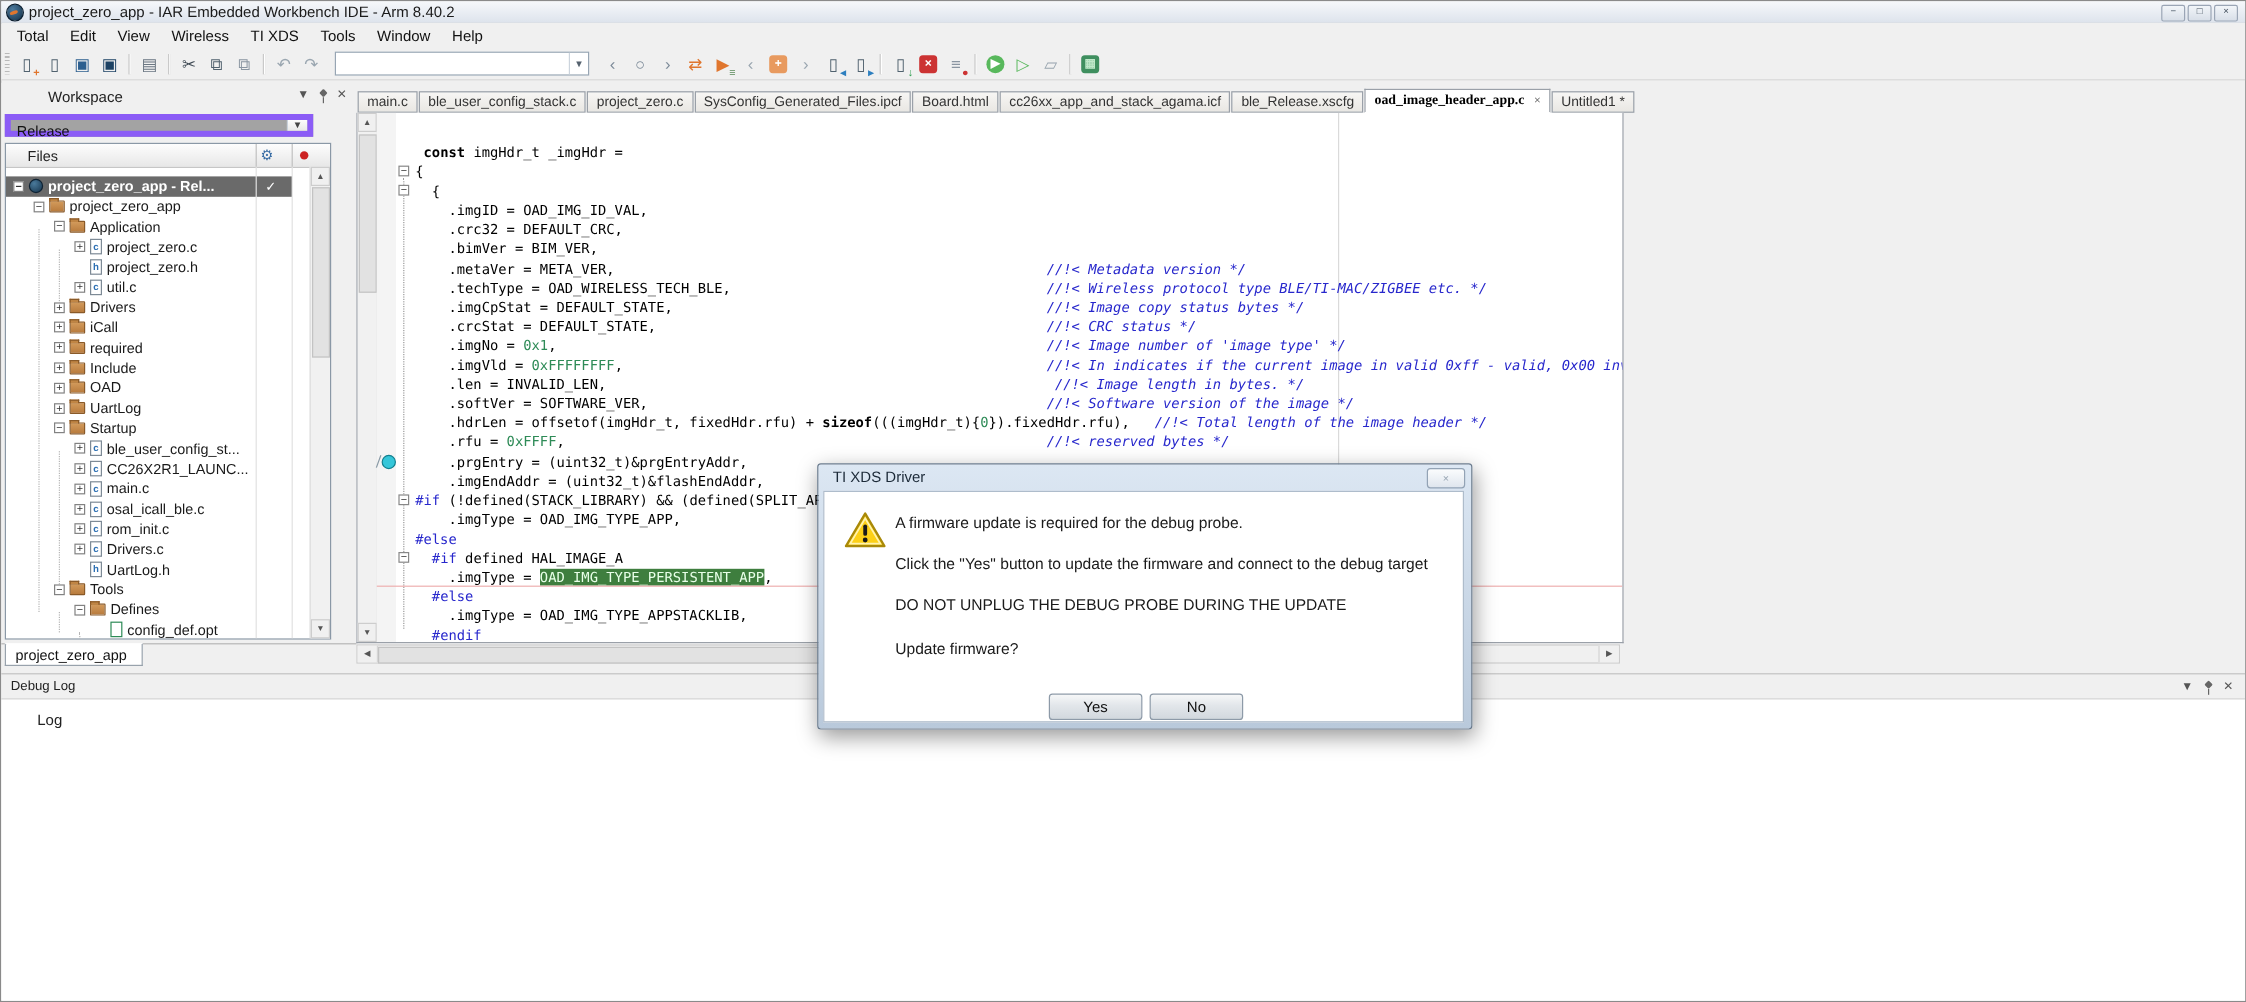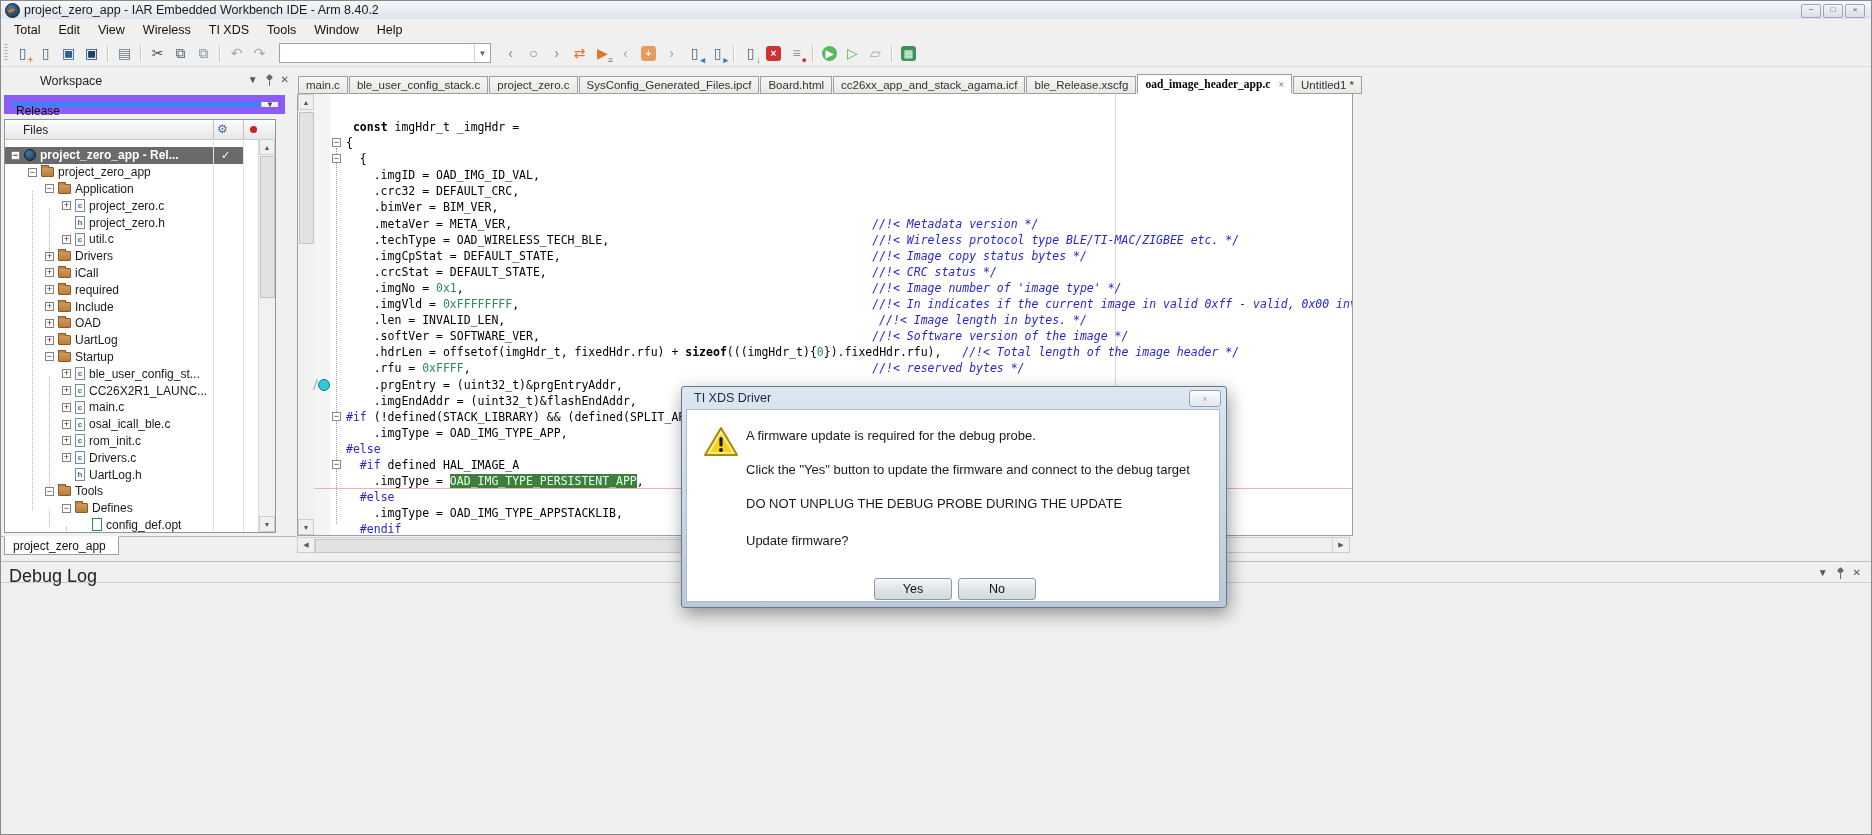--- a/index.html
+++ b/index.html
@@ -38,22 +38,22 @@
     font-size:8px;display:flex;align-items:center;justify-content:center;color:#55616e;}
   
   .ws{position:absolute;left:0;top:68px;width:296px;height:492px;background:#f0f0f0;}
   .wstitle{position:absolute;left:7px;top:5px;font-size:12.5px;color:#222;margin-left:32px;}
   .wsheadicons{position:absolute;right:8px;top:5px;display:flex;gap:7px;align-items:center;}
   .hico{font-size:10px;color:#555;line-height:12px;}
   .pin{position:relative;width:9px;height:12px;}
   .pin::before{content:"";position:absolute;top:1px;left:2px;width:5px;height:5px;background:#666;
     border-radius:1px;transform:rotate(45deg);}
   .pin::after{content:"";position:absolute;top:7px;left:4px;width:1px;height:5px;background:#666;}
-  .wscombo{position:absolute;left:3px;top:26px;width:281px;height:19px;background:#3b82f6;
-    border:7px solid #8b5cf6;font-size:12px;color:#111;line-height:18px;padding-left:5px;box-sizing:border-box;}
+  .wscombo{position:absolute;left:3px;top:26px;width:257px;height:19px;background:#a3a3a3;
+    border:5px solid #8b5cf6;font-size:12px;color:#111;line-height:18px;padding-left:5px;box-sizing:border-box;}
   .wscombo .arr{position:absolute;right:0;top:0;width:16px;height:100%;border-left:1px solid #c8d0da;
     font-size:8px;display:flex;align-items:center;justify-content:center;color:#444;background:linear-gradient(#fcfcfc,#e8e8e8);}
   .filesbox{position:absolute;left:3px;top:50px;width:272px;height:414px;background:#fff;
     border:1px solid #8a98a6;overflow:hidden;box-sizing:border-box;}
   .fhead{position:absolute;left:0;top:0;right:0;height:19px;background:linear-gradient(#fdfdfd,#e7e7e7);
     border-bottom:1px solid #c6c6c6;font-size:12px;color:#222;}
   .fhead .ftitle{position:absolute;left:18px;top:3px;}
   .gear{position:absolute;left:212px;top:2px;font-size:12px;color:#3a6ea5;}
   .reddot{position:absolute;left:245px;top:6px;width:7px;height:7px;border-radius:50%;background:#cc2222;}
   .colsep{position:absolute;top:0;bottom:0;width:1px;background:#e2e2e2;}
@@ -114,21 +114,21 @@
   .marginline{position:absolute;left:817px;top:0;bottom:0;width:1px;background:#dadada;}
   .redline{position:absolute;left:16px;right:0;height:1px;background:#eeb0b0;z-index:2;}
   .ehscroll{position:absolute;left:0px;top:464px;width:1053px;height:16px;background:#f0f0f0;
     border:1px solid #cdcdcd;box-sizing:border-box;}
   .hthumb{position:absolute;left:17px;top:1px;height:12px;width:830px;background:#e2e2e2;border:1px solid #c3c3c3;}
   .hbtn{position:absolute;top:0;width:16px;height:14px;font-size:7px;display:flex;align-items:center;
     justify-content:center;color:#555;background:#f0f0f0;border-right:1px solid #d5d5d5;}
   
   .dloghead{position:absolute;left:0;top:560px;width:100%;height:22px;background:#f0f0f0;
     border-top:1px solid #c2c2c2;border-bottom:1px solid #cfcfcf;box-sizing:border-box;}
-  .dloghead .t{position:absolute;left:8px;top:4px;font-size:18px;color:#222;}
+  .dloghead .t{position:absolute;left:8px;top:4px;font-size:11px;color:#222;}
   .dlogicons{position:absolute;right:10px;top:5px;display:flex;gap:8px;align-items:center;}
   .dlogbody{position:absolute;left:0;top:582px;width:100%;height:253px;background:#fff;}
   .logcol{position:absolute;left:30px;top:10px;font-size:12.5px;color:#222;}
   
   .dialog{position:absolute;left:680px;top:385px;width:544px;height:220px;
     background:linear-gradient(#dce7f3,#b9c9db);border:1px solid #68798c;border-radius:3px;
     box-shadow:2px 6px 18px rgba(0,0,0,0.4);z-index:50;}
   .dtitle{position:absolute;left:12px;top:4px;font-size:12.5px;color:#1c2a38;}
   .dclose{position:absolute;right:5px;top:3px;width:30px;height:15px;border:1px solid #93a3b5;border-radius:3px;
     background:linear-gradient(#fbfcfd,#dfe6ee);color:#9aa7b5;font-size:9px;
@@ -475,20 +475,23 @@
   </div>
 
   <div class="dloghead">
     <span class="t">Debug Log</span>
     <div class="dlogicons">
       <span class="hico">▼</span>
       <span class="pin"></span>
       <span class="hico">✕</span>
     </div>
   </div>
+  <div class="dlogbody">
+    <span class="logcol">Log</span>
+  </div>
 
   <div class="dialog">
     <div class="dtitle">TI XDS Driver</div>
     <div class="dclose">×</div>
     <div class="dbody">
       <div class="dwarn">
         <svg width="36" height="32" viewBox="0 0 36 32">
           <path d="M18 2 L34 29 L2 29 Z" fill="#fdd017" stroke="#a98908" stroke-width="2" stroke-linejoin="round"></path>
           <path d="M18 6 L30.5 27 L5.5 27 Z" fill="none" stroke="#fff3b0" stroke-width="1.5"></path>
           <rect x="16.4" y="11" width="3.2" height="9.5" rx="1.6" fill="#1a1a1a"></rect>

